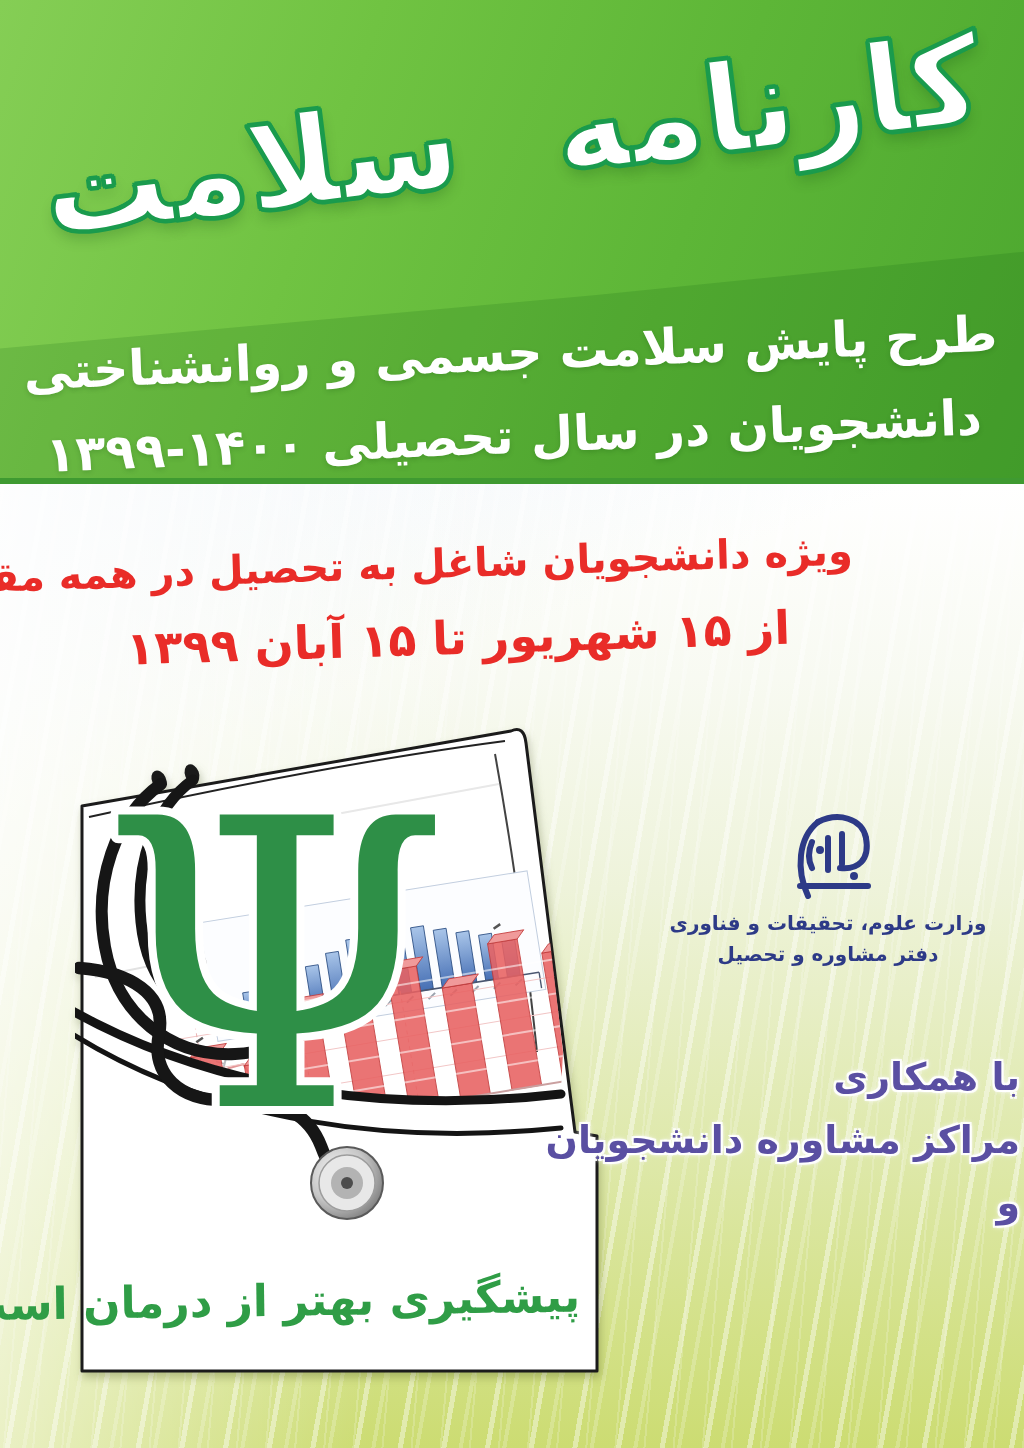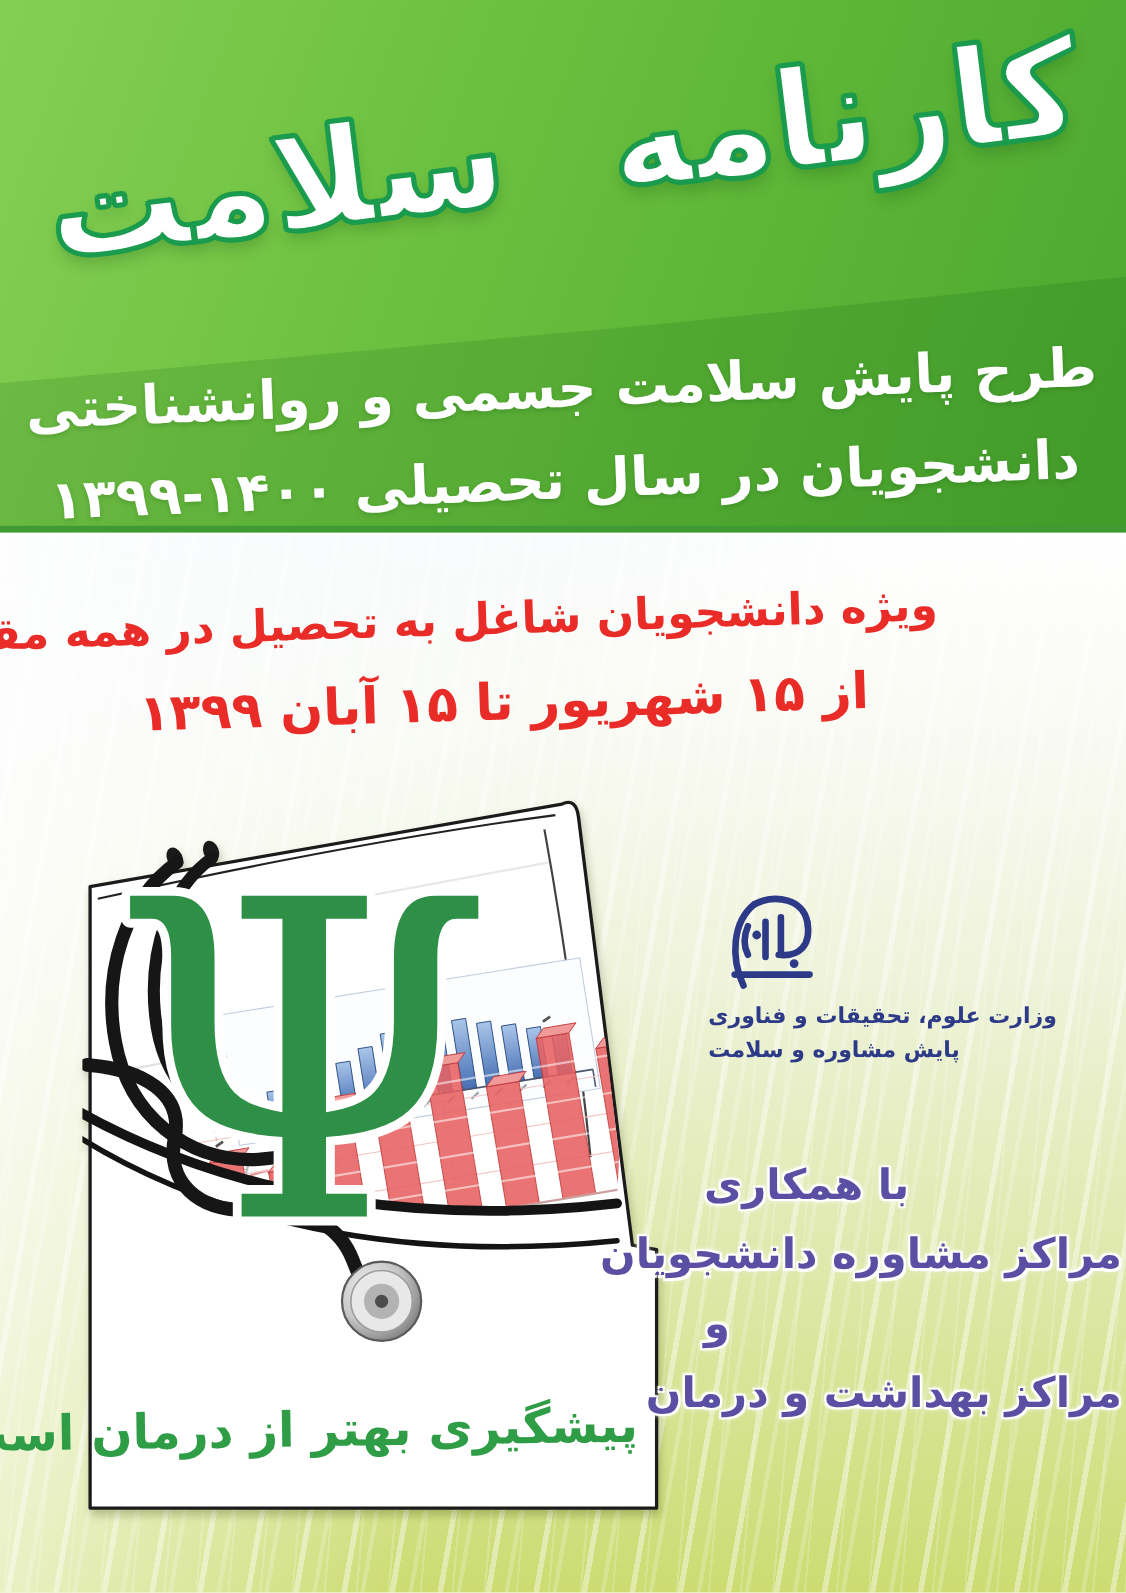--- a/index.html
+++ b/index.html
@@ -62,26 +62,26 @@
   .period{font-size:46px;line-height:64px;margin-top:14px;}
   
   .photo-frame{position:absolute;left:75px;top:722px;width:527px;height:653px;margin:0;}
   .photo-frame svg{width:100%;height:100%;filter:drop-shadow(2px 5px 4px rgba(70,80,25,.30));}
   .slogan{
     position:absolute;left:16px;right:22px;top:552px;text-align:center;
     font-size:44px;font-weight:bold;color:#2f9d46;white-space:nowrap;
     transform:rotate(-.8deg);
   }
   
-  .org-block{position:absolute;left:644px;top:808px;width:368px;text-align:left;}
+  .org-block{position:absolute;left:644px;top:808px;width:368px;text-align:center;}
   .org-logo{display:inline-block;width:104px;height:96px;}
   .org-line{font-size:20px;font-weight:bold;color:#2d3a87;line-height:31px;white-space:nowrap;}
   
   .coop-block{
-    position:absolute;left:640px;top:1046px;width:380px;text-align:left;
+    position:absolute;left:640px;top:1046px;width:380px;text-align:right;
     color:#5a4fa2;font-weight:bold;font-size:38px;line-height:63px;white-space:nowrap;
     text-shadow:
       0 0 4px #ffffff,0 0 4px #ffffff,0 0 7px #ffffff,
       2px 2px 0 rgba(255,255,255,.9),-2px -2px 0 rgba(255,255,255,.9),
       2px -2px 0 rgba(255,255,255,.9),-2px 2px 0 rgba(255,255,255,.9);
   }
 </style>
 </head>
 <body>
 
@@ -263,23 +263,22 @@
         <path d="M 90 30 C 94 52 82 62 64 60"></path>
         <path d="M 24 78 L 92 78"></path>
         <path d="M 52 30 L 52 62"></path>
         <path d="M 66 26 L 66 56"></path>
         <path d="M 36 34 Q 30 48 36 60"></path>
       </g>
       <circle cx="44" cy="42" r="4" fill="#2d3a87"></circle>
       <circle cx="78" cy="68" r="4" fill="#2d3a87"></circle>
     </svg>
     <div class="org-line">وزارت علوم، تحقیقات و فناوری</div>
-    <div class="org-line">پایش مشاوره و سلامت</div>
+    <div class="org-line">دفتر مشاوره و تحصیل</div>
   </div>
 
   <div class="coop-block">
     <div>با همکاری</div>
     <div>مراکز مشاوره دانشجویان</div>
     <div>و</div>
-    <div>مراکز بهداشت و درمان</div>
   </div>
 
 </div>
 
 </body></html>

